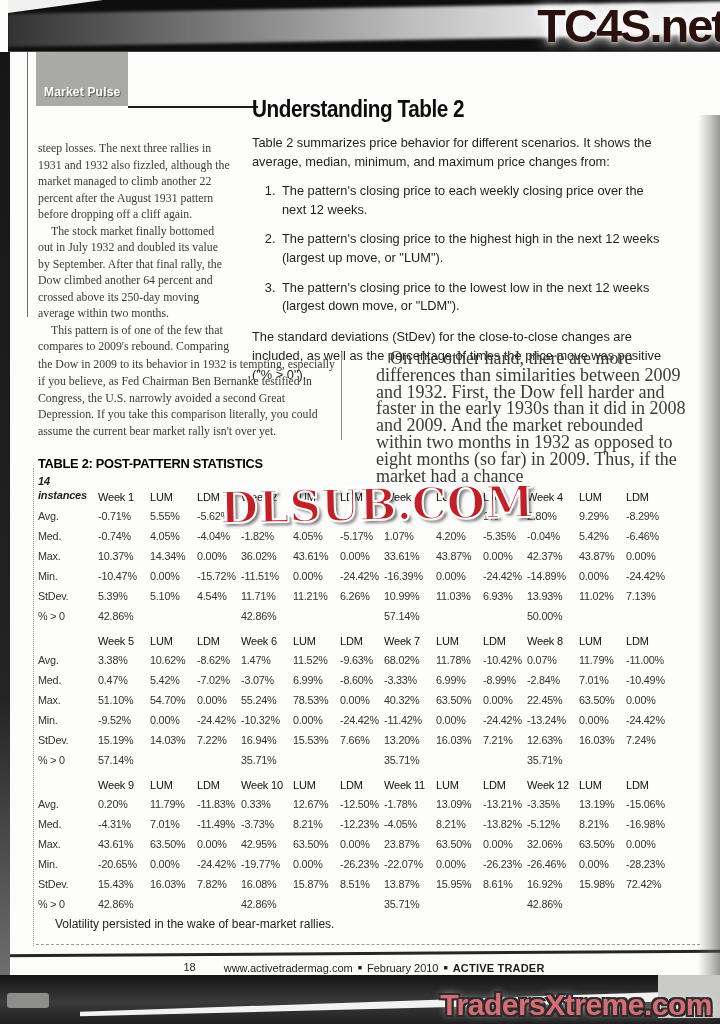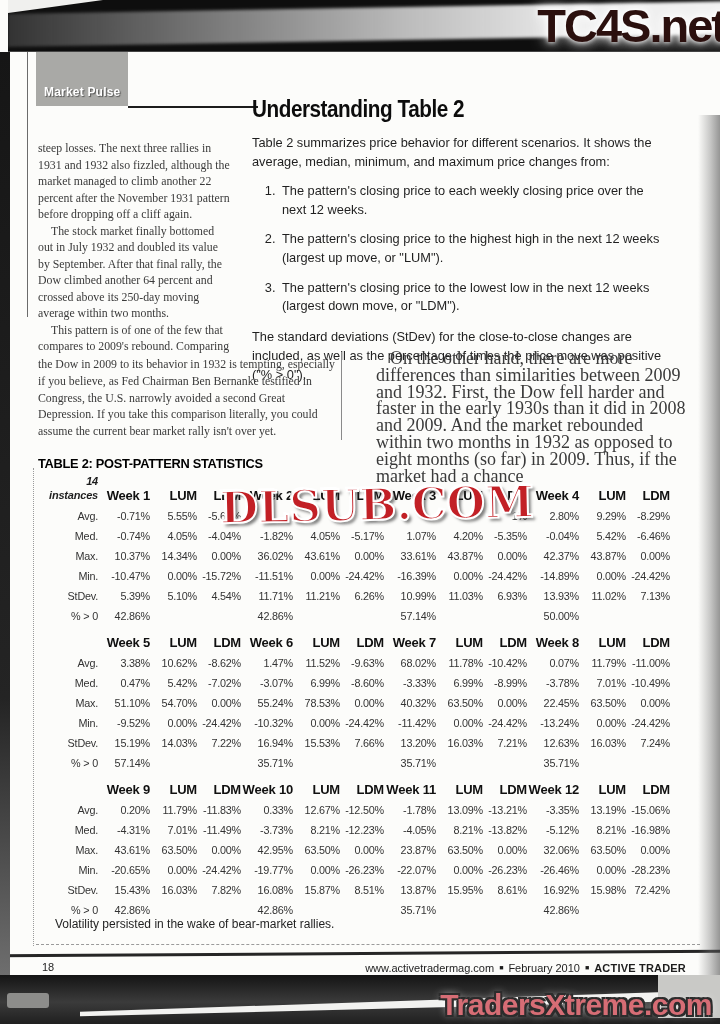--- a/index.html
+++ b/index.html
@@ -58,42 +58,42 @@
   .col-divider { position:absolute; left:341px; top:352px; width:1px; height:88px; background:#8a8a8a; }
 
   
   .table-area { position:absolute; left:38px; top:456px; width:632px; z-index:1; }
   .table-title { font-size:13.5px; font-weight:800; letter-spacing:-.3px; color:#000;
     transform:scaleX(.95); transform-origin:left; margin-bottom:4px; white-space:nowrap; }
   .tblock { margin-top:0; }
   .tblock + .tblock { margin-top:9px; }
   .trow { display:grid;
     grid-template-columns:60px 52px 47px 44px 52px 47px 44px 52px 47px 44px 52px 47px 44px;
-    height:20px; align-items:center;text-align:right; }
+    height:20px; align-items:center; }
   .trow.thead { align-items:end; height:auto; margin-bottom:3px; }
   .tcell { font-size:10.8px; letter-spacing:-.2px; color:#333; white-space:nowrap; }
-  .tcell.th { font-weight:700; color:#101010; font-size:13px; }
+  .tcell.th { font-weight:400; color:#101010; font-size:11px; }
   .tcell.tlabel { color:#333; }
   .instances { font-style:italic; font-weight:700; font-size:11px; line-height:1.25;
     white-space:pre-line; color:#1d1d1d; }
 
   
   .dlsub { position:absolute; left:220px; top:479px; z-index:5;
     font-family:"DejaVu Serif", serif; font-weight:800; font-size:44px; letter-spacing:0;
     color:#c22026; -webkit-text-stroke:2px #fff;
     text-shadow:3px 3px 3px rgba(45,45,45,.6), -2px -2px 0 rgba(255,255,255,.85);
     transform:rotate(-1.2deg); }
 
   
   .caption { position:absolute; left:55px; top:917px; font-size:12px; color:#1f1f1f; }
   .dashed-rule { position:absolute; left:36px; top:944px; width:664px; border-top:1px dashed #9a9a9a; }
   .solid-rule { position:absolute; left:-4px; top:952px; width:730px; height:3px;
     background:#262626; transform:rotate(-.35deg); }
   .footer { position:absolute; left:42px; right:34px; top:961px; display:flex;
-    justify-content:space-between; align-items:flex-start; font-size:11px; color:#1d1d1d;gap:28px; }
+    justify-content:center; align-items:flex-start; font-size:11px; color:#1d1d1d;gap:28px; }
   .footer-right span { vertical-align:middle; }
   .bullet { font-size:7px; padding:0 5px; position:relative; top:-1px; }
   .mag-name { font-weight:800; letter-spacing:.2px; }
 
   
   .bottom-bar { position:absolute; left:0; bottom:0; width:720px; height:49px;
     background:linear-gradient(180deg,#141414,#3b3b3b 55%,#1f1f1f); z-index:3; }
   .band-corner { position:absolute; right:0; bottom:6px; width:62px; height:43px; background:#c9c9c6; }
   .wedge { position:absolute; left:80px; bottom:6px; width:578px; height:28px; background:#f2f2f0;
     clip-path:polygon(0 78%, 100% 8%, 100% 42%, 0 94%); }
@@ -128,21 +128,21 @@
   <p>Table 2 summarizes price behavior for different scenarios. It shows the average, median, minimum, and maximum price changes from:</p>
   <ol>
     <li>The pattern's closing price to each weekly closing price over the next 12 weeks.</li>
     <li>The pattern's closing price to the highest high in the next 12 weeks (largest up move, or "LUM").</li>
     <li>The pattern's closing price to the lowest low in the next 12 weeks (largest down move, or "LDM").</li>
   </ol>
   <p>The standard deviations (StDev) for the close-to-close changes are included, as well as the percentage of times the price move was positive ("% &gt; 0").</p>
 </div>
 
 <div class="col-narrow serif">
-  <p>steep losses. The next three rallies in 1931 and 1932 also fizzled, although the market managed to climb another 22 percent after the November 1931 pattern before dropping off a cliff again.</p>
+  <p>steep losses. The next three rallies in 1931 and 1932 also fizzled, although the market managed to climb another 22 percent after the August 1931 pattern before dropping off a cliff again.</p>
   <p>The stock market finally bottomed out in July 1932 and doubled its value by September. After that final rally, the Dow climbed another 64 percent and crossed above its 250-day moving average within two months.</p>
   <p>This pattern is of one of the few that compares to 2009's rebound. Comparing</p>
 </div>
 <div class="col-wide serif">
   <p>the Dow in 2009 to its behavior in 1932 is tempting, especially if you believe, as Fed Chairman Ben Bernanke testified in Congress, the U.S. narrowly avoided a second Great Depression. If you take this comparison literally, you could assume the current bear market rally isn't over yet.</p>
 </div>
 <div class="col-divider"></div>
 <div class="col-right serif">
   <p>On the other hand, there are more differences than similarities between 2009 and 1932. First, the Dow fell harder and faster in the early 1930s than it did in 2008 and 2009. And the market rebounded within two months in 1932 as opposed to eight months (so far) in 2009. Thus, if the market had a chance</p>
 </div>
@@ -295,21 +295,21 @@
           <div class="tcell tlabel">Med.</div>
           <div class="tcell">0.47%</div>
           <div class="tcell">5.42%</div>
           <div class="tcell">-7.02%</div>
           <div class="tcell">-3.07%</div>
           <div class="tcell">6.99%</div>
           <div class="tcell">-8.60%</div>
           <div class="tcell">-3.33%</div>
           <div class="tcell">6.99%</div>
           <div class="tcell">-8.99%</div>
-          <div class="tcell">-3.78%</div>
+          <div class="tcell">-2.84%</div>
           <div class="tcell">7.01%</div>
           <div class="tcell">-10.49%</div>
         </div>
         <div class="trow">
           <div class="tcell tlabel">Max.</div>
           <div class="tcell">51.10%</div>
           <div class="tcell">54.70%</div>
           <div class="tcell">0.00%</div>
           <div class="tcell">55.24%</div>
           <div class="tcell">78.53%</div>

